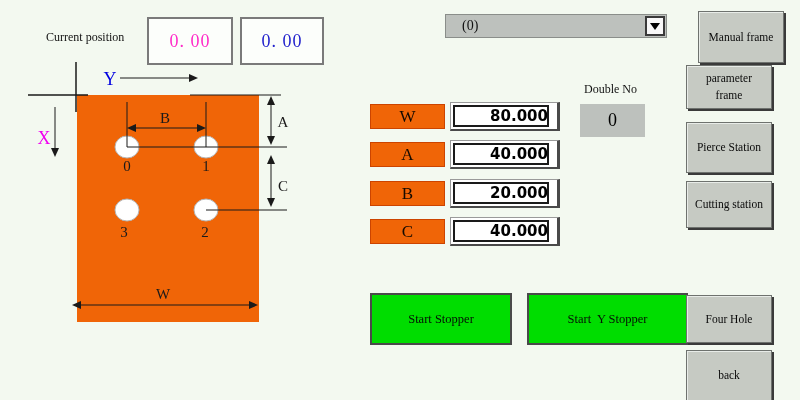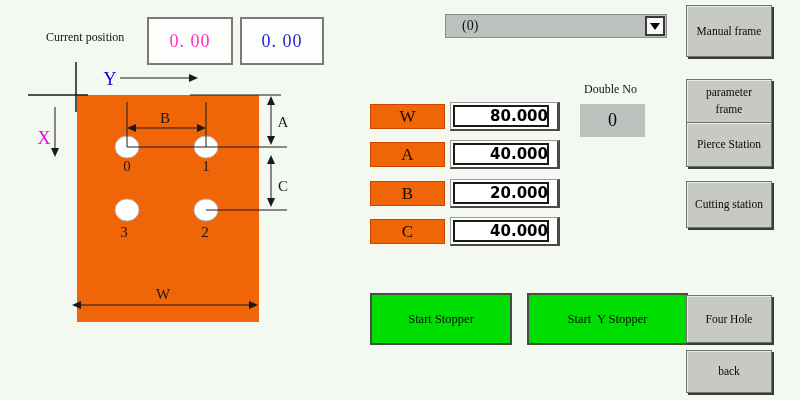--- a/index.html
+++ b/index.html
@@ -99,26 +99,26 @@
   </div>
 
   <div class="p-label" style="top:219px;">C</div>
   <div class="p-value" style="top:217px;">
     <div class="p-inner">40.000</div>
   </div>
 
   <button class="go-btn" style="left:370px;width:142px;">Start Stopper</button>
   <button class="go-btn" style="left:527px;width:161px;">Start  Y Stopper</button>
 
-  <button class="nav-btn" style="top:5px;height:52px;">Manual frame</button>
-  <button class="nav-btn" style="top:65px;height:44px;margin-top:14px;">parameter frame</button>
-  <button class="nav-btn" style="top:122px;height:45px;">Pierce Station</button>
+  <button class="nav-btn" style="top:11px;height:52px;margin-left:12px;">Manual frame</button>
+  <button class="nav-btn" style="top:65px;height:44px;">parameter frame</button>
+  <button class="nav-btn" style="top:122px;height:51px;">Pierce Station</button>
   <button class="nav-btn" style="top:181px;height:47px;">Cutting station</button>
   <button class="nav-btn" style="top:295px;height:48px;">Four Hole</button>
-  <button class="nav-btn" style="top:350px;height:43px;">back</button>
+  <button class="nav-btn" style="top:350px;height:51px;">back</button>
 
   <svg width="330" height="400" viewBox="0 0 330 400">
 
     <rect x="77" y="95" width="182" height="227" style="fill:var(--orange);"></rect>
 
     <ellipse cx="127" cy="147" rx="12" ry="11" fill="#ffffff" stroke="#b4b4b4"></ellipse>
     <ellipse cx="206" cy="147" rx="12" ry="11" fill="#ffffff" stroke="#b4b4b4"></ellipse>
     <ellipse cx="206" cy="210" rx="12" ry="11" fill="#ffffff" stroke="#b4b4b4"></ellipse>
     <ellipse cx="127" cy="210" rx="12" ry="11" fill="#ffffff" stroke="#b4b4b4"></ellipse>
 

